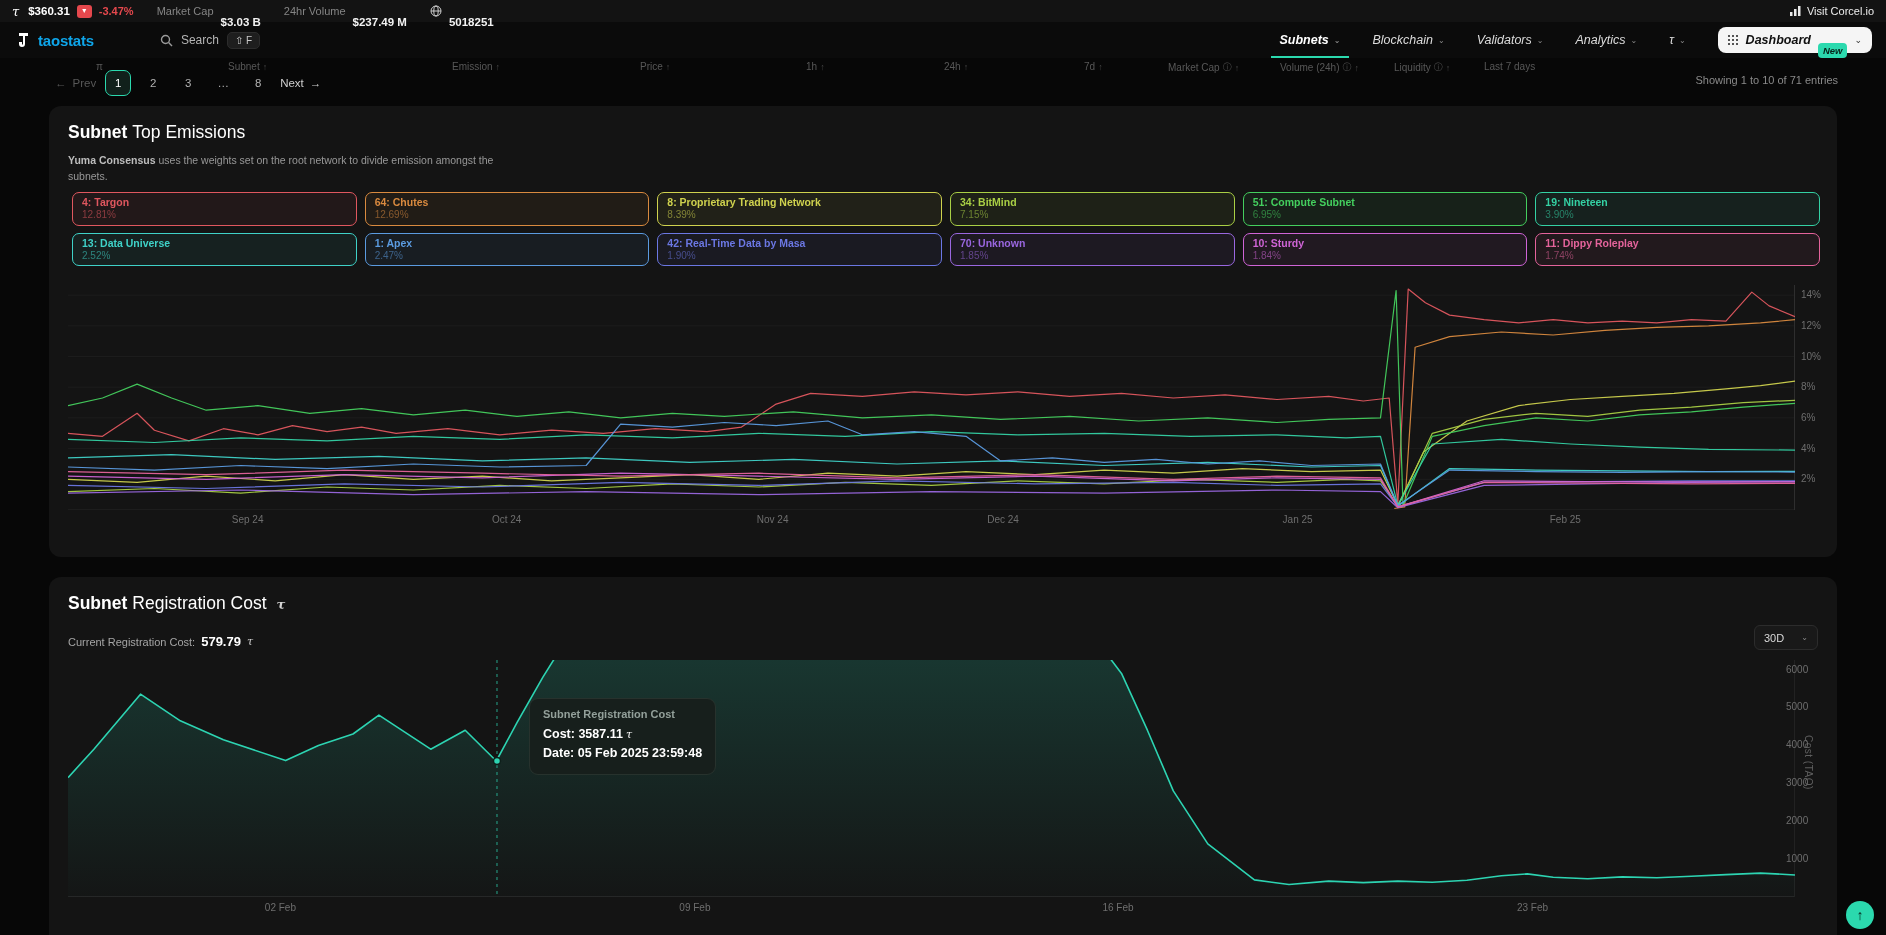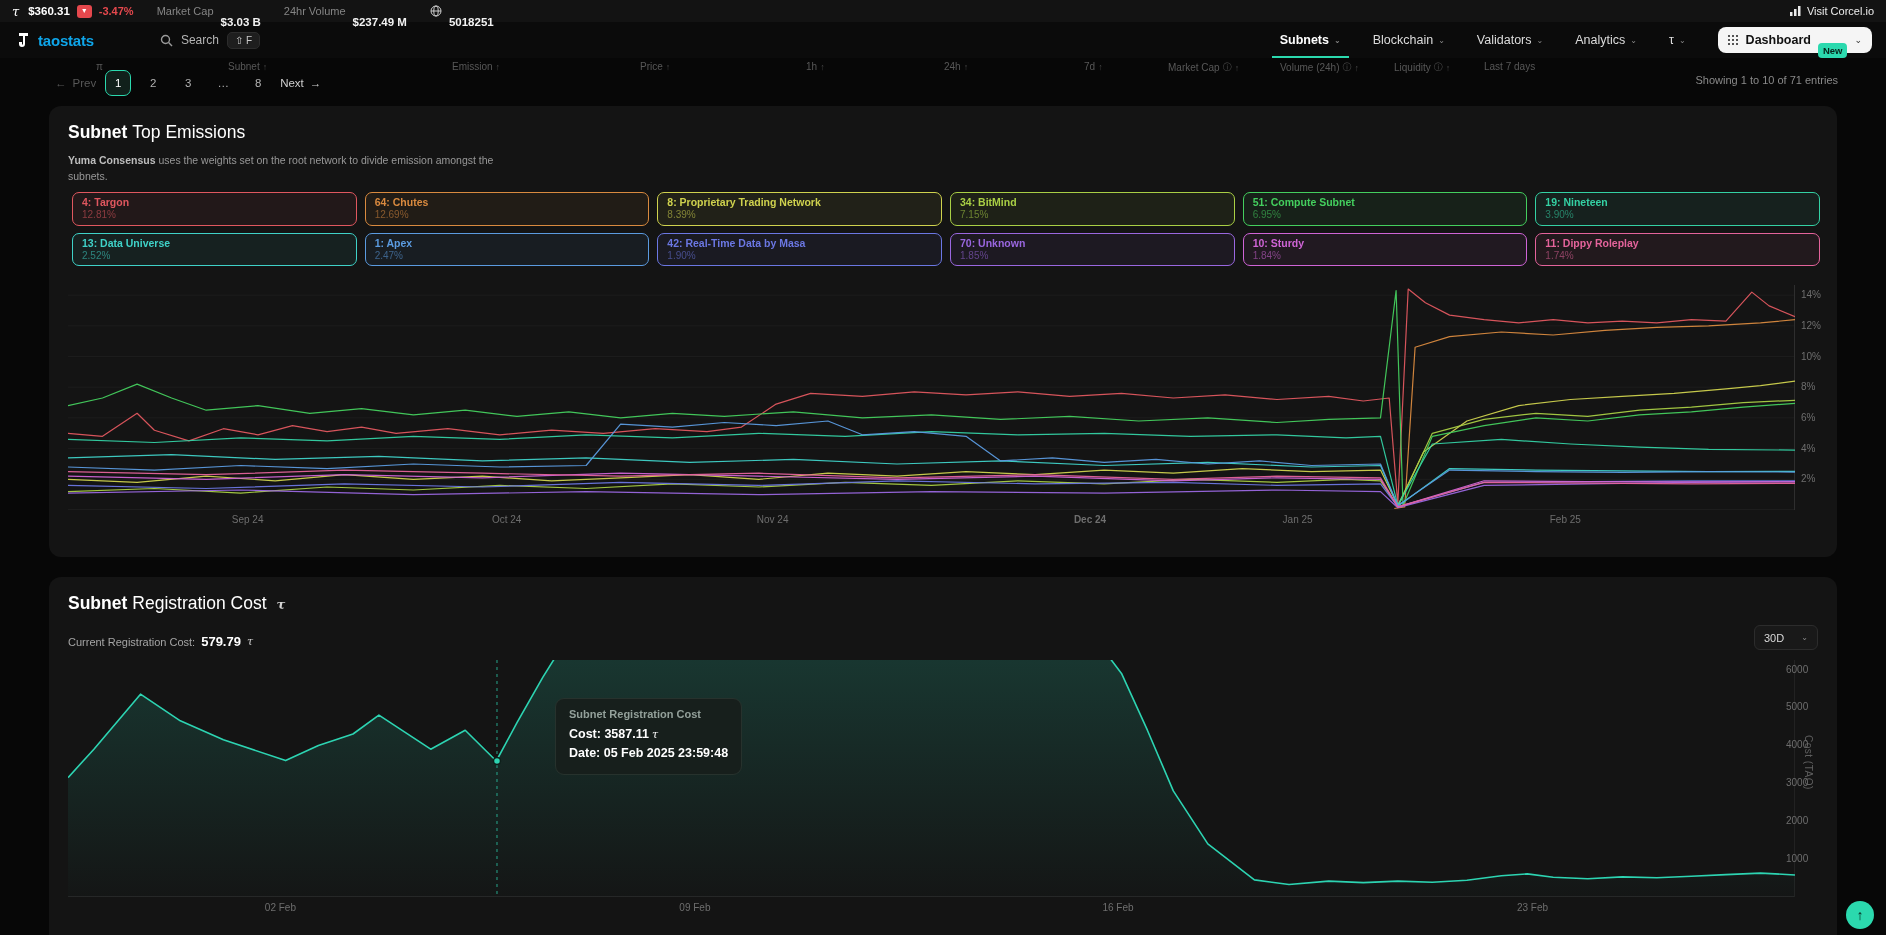--- a/index.html
+++ b/index.html
@@ -24,21 +24,21 @@
 
   
   .navbar { position:absolute; top:22px; left:0; right:0; height:36px; background:#0b0b0b;
             display:flex; align-items:center; padding:0 14px 0 16px; z-index:5; }
   .brand { display:flex; align-items:center; gap:7px; }
   .brand-name { color:#0ea5e9; font-size:15px; font-weight:700; letter-spacing:-.2px; }
   .search-group { display:flex; align-items:center; gap:8px; margin-left:66px; }
   .search-label { color:#b5b5b5; font-size:12px; }
   .kbd-chip { background:#1e1e1e; border:1px solid #2c2c2c; border-radius:5px; padding:2px 7px;
               font-size:10px; color:#c9c9c9; }
-  .nav-right { margin-left:auto; display:flex; align-items:center; gap:32px; }
+  .nav-right { margin-left:auto; display:flex; align-items:center; gap:32px;font-style:italic; }
   .nav-item { position:relative; height:36px; display:flex; align-items:center; gap:5px;
               font-size:12.5px; color:#dcdcdc; cursor:pointer; }
   .nav-item.active { color:#fff; font-weight:600; }
   .nav-item .caret { font-size:8px; color:#8a8a8a; }
   .nav-item .underline { position:absolute; left:-8px; right:-8px; bottom:0; height:2px; background:#2bd9ae; }
   .dash-pill { background:#f5f5f5; border-radius:8px; height:26px; display:flex; align-items:center;
                gap:7px; padding:0 10px; color:#111; cursor:pointer; }
   .grid-icon { width:11px; height:11px; display:grid; grid-template-columns:repeat(3,1fr); gap:1.5px; }
   .grid-icon i { background:#1d1d1d; border-radius:50%; width:2.3px; height:2.3px; }
   .dash-label { font-size:12.5px; font-weight:600; }
@@ -86,21 +86,21 @@
                   display:flex; align-items:center; gap:6px; }
   .current-value { color:#fff; font-weight:700; font-size:13px; }
   .cur-tau { font-family:"DejaVu Serif",serif; font-style:italic; font-size:11px; color:#cfcfcf; }
   .range-select { position:absolute; right:19px; top:48px; width:64px; height:25px; border:1px solid #2c2c2c;
                   background:#191919; border-radius:6px; display:flex; align-items:center;
                   justify-content:space-between; padding:0 9px; font-size:11px; color:#d9d9d9; cursor:pointer; }
   .range-select .caret { font-size:8px; color:#8a8a8a; }
   .y-axis-title { position:absolute; left:1754px; top:158px; writing-mode:vertical-rl;
                   font-size:10px; color:#5f5f5f; letter-spacing:.5px; }
 
-  .tooltip { position:absolute; left:506px; top:121px; background:rgba(24,31,28,.97);
+  .tooltip { position:absolute; left:480px; top:121px; background:rgba(24,31,28,.97);
              border:1px solid #27322d; border-radius:9px; padding:9px 13px 10px; z-index:3; }
   .tt-title { font-size:11px; color:#93a09a; font-weight:600; margin-bottom:5px; }
   .tt-line { font-size:12.5px; color:#fff; font-weight:700; line-height:1.55; }
   .tt-tau { font-family:"DejaVu Serif",serif; font-style:italic; font-weight:400; font-size:11px; margin-left:3px; }
 
   .scroll-top { position:absolute; left:1846px; top:901px; width:28px; height:28px; border-radius:50%;
                 background:#2bd9ae; color:#05231a; border:none; font-size:14px; font-weight:700;
                 display:flex; align-items:center; justify-content:center; cursor:pointer; }
 </style>
 </head>
@@ -346,21 +346,21 @@
   <div class="ylab" style="left: 1752px; top: 367.304px;">2%</div>
       <div class="ylab" style="left: 1752px; top: 336.608px;">4%</div>
       <div class="ylab" style="left: 1752px; top: 305.913px;">6%</div>
       <div class="ylab" style="left: 1752px; top: 275.217px;">8%</div>
       <div class="ylab" style="left: 1752px; top: 244.521px;">10%</div>
       <div class="ylab" style="left: 1752px; top: 213.825px;">12%</div>
       <div class="ylab" style="left: 1752px; top: 183.13px;">14%</div>
       <div class="xlab" style="left: 198.608px; top: 408px;">Sep 24</div>
       <div class="xlab" style="left: 457.658px; top: 408px;">Oct 24</div>
       <div class="xlab" style="left: 723.616px; top: 408px;">Nov 24</div>
-      <div class="xlab" style="left: 1041px; top: 408px; font-weight: bold;">Dec 24</div>
+      <div class="xlab" style="left: 954px; top: 408px;">Dec 24</div>
       <div class="xlab" style="left: 1248.62px; top: 408px;">Jan 25</div>
       <div class="xlab" style="left: 1516.31px; top: 408px;">Feb 25</div>
     </section>
 
   <section class="card card-registration" id="card-registration">
     <h2 class="card-title">
       <span class="strong">Subnet</span><span class="light">Registration Cost</span><span class="title-tau">τ</span>
     </h2>
     <div class="current-line">
       <span>Current Registration Cost:</span>

